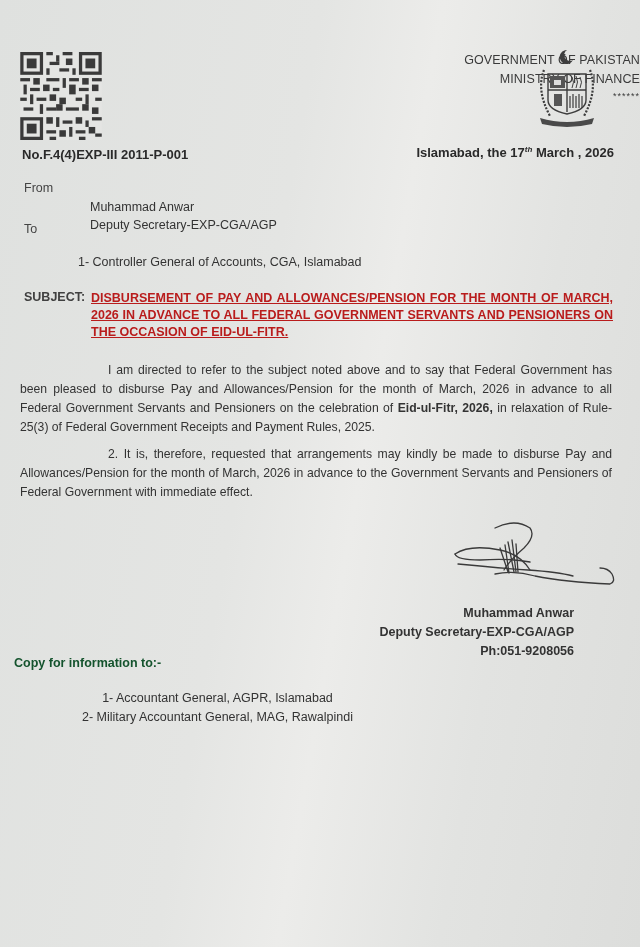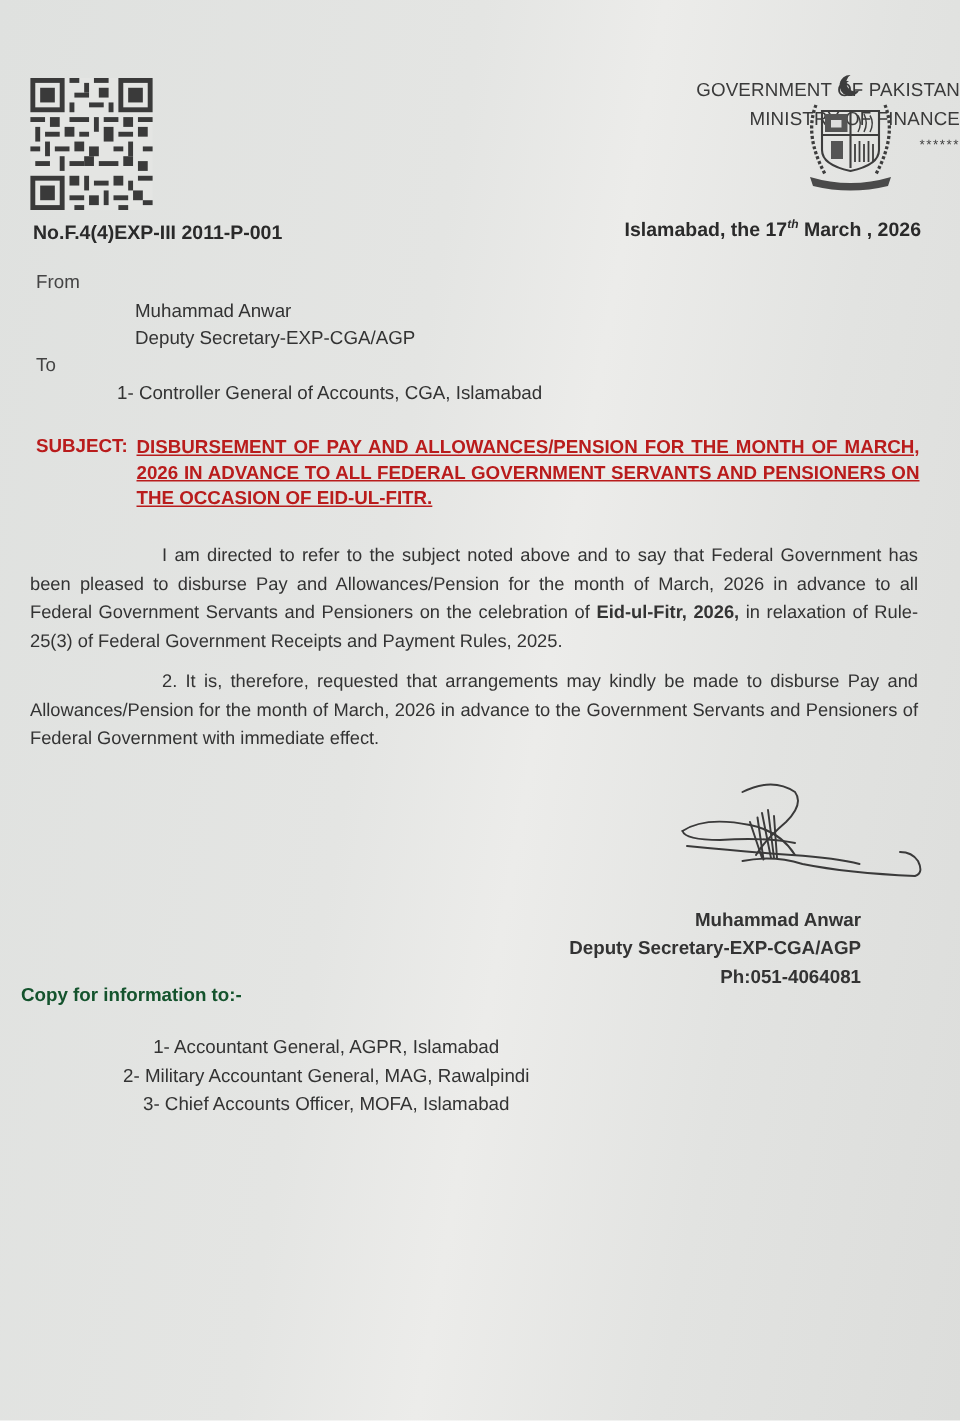--- a/index.html
+++ b/index.html
@@ -13,21 +13,21 @@
   .abs { position: absolute; }
   .hdr { left: 0; width: 640px; text-align: right; font-size: 12.5px; color: #3a3a3a; letter-spacing: 0.1px; }
   .stars { font-size: 9px; letter-spacing: 1px; }
   .qr { left: 20px; top: 52px; width: 82px; height: 88px; }
   .emblem { left: 532px; top: 46px; width: 70px; height: 84px; }
   .refno { left: 22px; top: 147px; font-size: 13px; font-weight: bold; color: #2a2a2a; text-align: right; }
   .date { right: 26px; top: 145px; font-size: 13px; font-weight: bold; color: #2a2a2a; }
   .date sup { font-size: 8px; font-style: italic; }
   .lbl { font-size: 12.5px; color: #444; }
   .txt { font-size: 12.5px; color: #333; }
-  .subject-lbl { left: 24px; top: 290px; font-size: 12.5px; font-weight: bold; color: #b91c1c; }
+  .subject-lbl { left: 24px; top: 290px; font-size: 12.5px; font-weight: bold; color: #404040; }
   .subject { left: 91px; top: 290px; width: 522px; font-size: 12.5px; font-weight: bold; color: #b91c1c; text-decoration: underline; line-height: 17px; text-align: justify; text-align-last: left; }
   .para { left: 20px; width: 592px; font-size: 12.2px; line-height: 19px; color: #333; text-align: justify; font-family: "Liberation Sans", sans-serif; }
   .para .indent { display: inline-block; width: 88px; }
   .sig-block { right: 66px; top: 604px; text-align: right; font-size: 12.5px; font-weight: bold; color: #333; line-height: 19px; }
   .copy-lbl { left: 14px; top: 656px; font-size: 12.5px; font-weight: bold; color: #14532d; }
   .copy-list { left: 82px; top: 689px; font-size: 12.5px; line-height: 19px; color: #333; }
   .copy-list div { white-space: nowrap; text-align: center; }
 </style>
 </head>
 <body>
@@ -122,21 +122,21 @@
     </g>
   </svg>
 </div>
 
 <div class="abs refno">No.F.4(4)EXP-III 2011-P-001</div>
 <div class="abs date"><span>Islamabad, the 17</span><sup>th</sup><span> March , 2026</span></div>
 
 <div class="abs lbl" style="left:24px; top:181px;">From</div>
 <div class="abs txt" style="left:90px; top:200px;">Muhammad Anwar</div>
 <div class="abs txt" style="left:90px; top:218px;">Deputy Secretary-EXP-CGA/AGP</div>
-<div class="abs lbl" style="left:24px; top:236px;text-align:right;">To</div>
+<div class="abs lbl" style="left:24px; top:222px;text-align:right;">To</div>
 <div class="abs txt" style="left:78px; top:255px;">1- Controller General of Accounts, CGA, Islamabad</div>
 
 <div class="abs subject-lbl">SUBJECT:</div>
 <div class="abs subject">DISBURSEMENT OF PAY AND ALLOWANCES/PENSION FOR THE MONTH OF MARCH, 2026 IN ADVANCE TO ALL FEDERAL GOVERNMENT SERVANTS AND PENSIONERS ON THE OCCASION OF EID-UL-FITR.</div>
 
 <div class="abs para" style="top:361px;"><span class="indent"></span><span>I am directed to refer to the subject noted above and to say that Federal Government has been pleased to disburse Pay and Allowances/Pension for the month of March, 2026 in advance to all Federal Government Servants and Pensioners on the celebration of </span><b>Eid-ul-Fitr, 2026,</b><span> in relaxation of Rule-25(3) of Federal Government Receipts and Payment Rules, 2025.</span></div>
 <div class="abs para" style="top:445px;"><span class="indent"></span><span>2. It is, therefore, requested that arrangements may kindly be made to disburse Pay and Allowances/Pension for the month of March, 2026 in advance to the Government Servants and Pensioners of Federal Government with immediate effect.</span></div>
 
 <div class="abs" style="left:450px; top:520px;">
   <svg width="165" height="75" viewBox="0 0 165 75">
@@ -146,21 +146,20 @@
       <path d="M45 8 q20 -10 35 0 q6 8 -6 20 q-14 12 -20 22"></path>
       <path d="M55 25 l4 28 M58 22 l6 30 M62 20 l4 32 M66 24 l2 28 M50 28 l8 24"></path>
       <path d="M8 44 q40 4 70 6 q30 2 45 6"></path>
       <path d="M45 54 q20 -4 40 2 q30 6 75 8 q6 -2 2 -10 q-4 -6 -12 -6"></path>
     </g>
   </svg>
 </div>
 <div class="abs sig-block">
   <div>Muhammad Anwar</div>
   <div>Deputy Secretary-EXP-CGA/AGP</div>
-  <div>Ph:051-4064081</div>
+  <div>Ph:051-9208056</div>
 </div>
 
 <div class="abs copy-lbl">Copy for information to:-</div>
 <div class="abs copy-list">
   <div>1- Accountant General, AGPR, Islamabad</div>
   <div>2- Military Accountant General, MAG, Rawalpindi</div>
-  <div>3- Chief Accounts Officer, MOFA, Islamabad</div>
 </div>
 
 </body></html>

